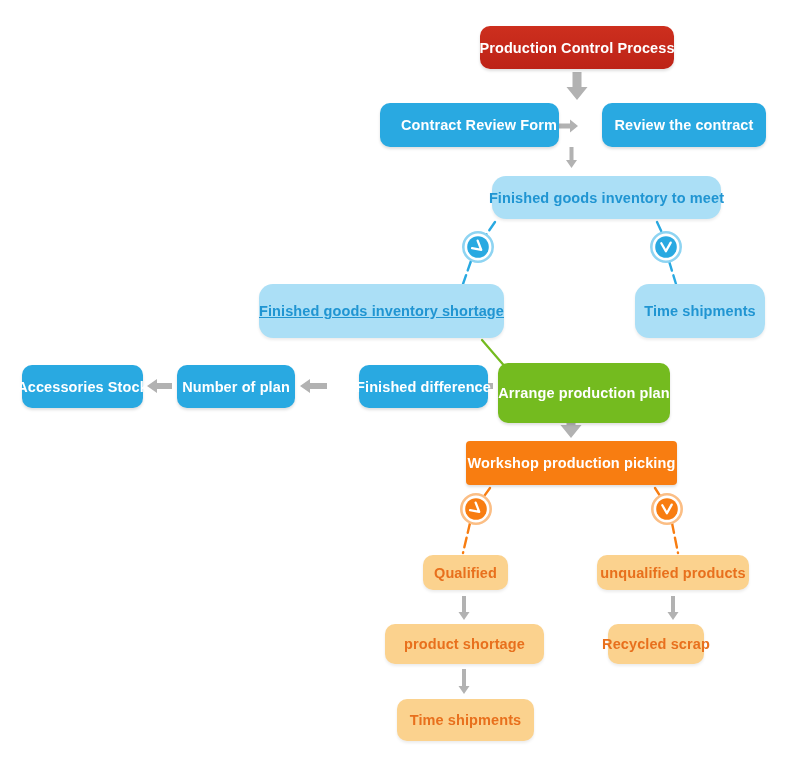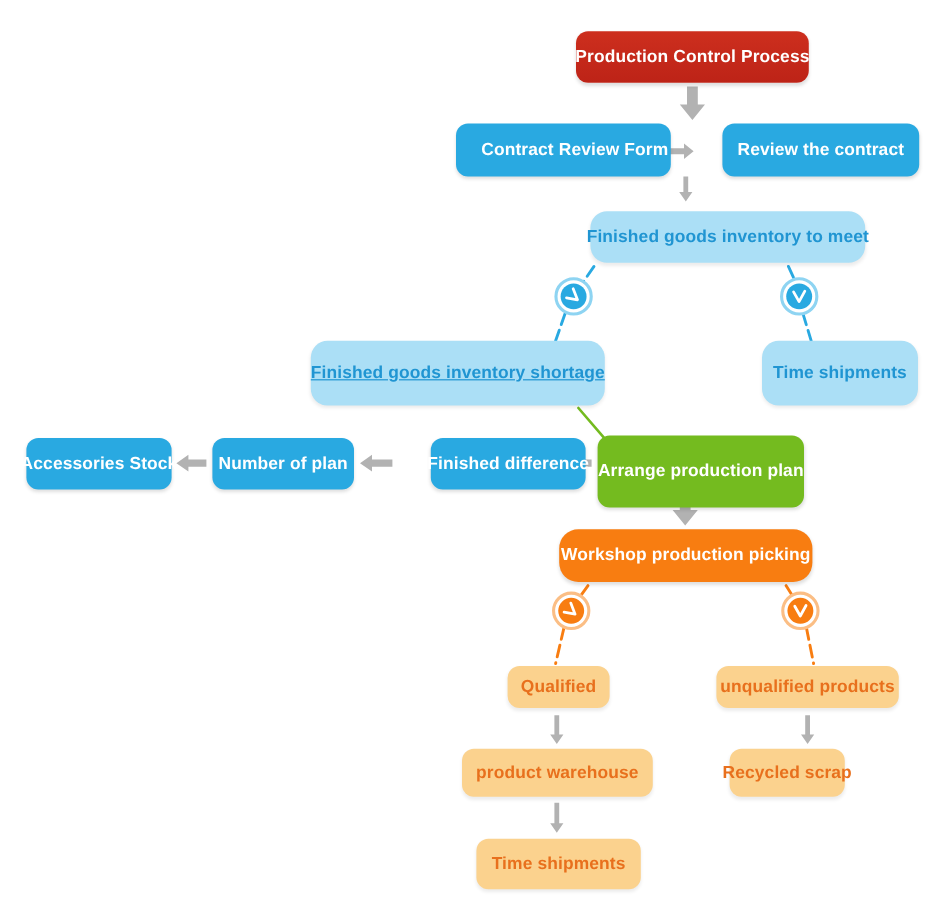--- a/index.html
+++ b/index.html
@@ -16,21 +16,21 @@
     display:flex;align-items:center;justify-content:center;
     border-radius:10px;
     font-size:14.5px;font-weight:600;letter-spacing:.1px;
     text-align:left;white-space:nowrap;
     box-shadow:0 2px 3px rgba(0,0,0,.13);
   }
   .red{background:linear-gradient(180deg,#CD2F1E,#BD2317);color:#ffffff;}
   .blue{background:#29A9E1;color:#ffffff;}
   .light-blue{background:#ABDFF6;color:#2095D2;border-radius:14px;box-shadow:0 2px 3px rgba(0,0,0,.08);}
   .green{background:#74BB1F;color:#ffffff;}
-  .orange{background:#F87D11;color:#ffffff;border-radius:16px;}
+  .orange{background:#F87D11;color:#ffffff;border-radius:4px;}
   .tan{background:#FBD28E;color:#E8701D;box-shadow:0 2px 3px rgba(0,0,0,.08);}
   .clock{position:absolute;width:36px;height:36px;}
 </style>
 </head>
 <body>
 
 <div class="canvas">
 
   <svg class="layer" width="790" height="768">
 
@@ -82,21 +82,21 @@
   <div class="node blue" style="left:332px;top:365px;width:129px;height:43px;margin-left:27px;">Finished difference</div>
 
   <div class="node green" style="left:498px;top:363px;width:172px;height:60px;">Arrange production plan</div>
 
   <div class="node orange" style="left:466px;top:441px;width:211px;height:44px;">Workshop production picking</div>
 
   <div class="node tan" style="left:423px;top:555px;width:85px;height:35px;">Qualified</div>
 
   <div class="node tan" style="left:597px;top:555px;width:152px;height:35px;">unqualified products</div>
 
-  <div class="node tan" style="left:385px;top:624px;width:159px;height:40px;">product warehouse</div>
+  <div class="node tan" style="left:385px;top:624px;width:159px;height:40px;">product shortage</div>
 
   <div class="node tan" style="left:608px;top:624px;width:96px;height:40px;">Recycled scrap</div>
 
   <div class="node tan" style="left:397px;top:699px;width:137px;height:42px;">Time shipments</div>
 
   <svg class="clock" style="left:460px;top:229px;" viewBox="0 0 36 36">
     <circle cx="18" cy="18" r="14.7" fill="#ffffff" stroke="#8ED4F2" stroke-width="2.6"></circle>
     <circle cx="18" cy="18" r="10.8" fill="#29A9E1"></circle>
     <path d="M13.3 14.2 L17.9 22.3 L22.7 13.6" fill="none" stroke="#ffffff" stroke-width="2.3" stroke-linecap="round" stroke-linejoin="round" transform="rotate(-50 18 18)"></path>
   </svg>

